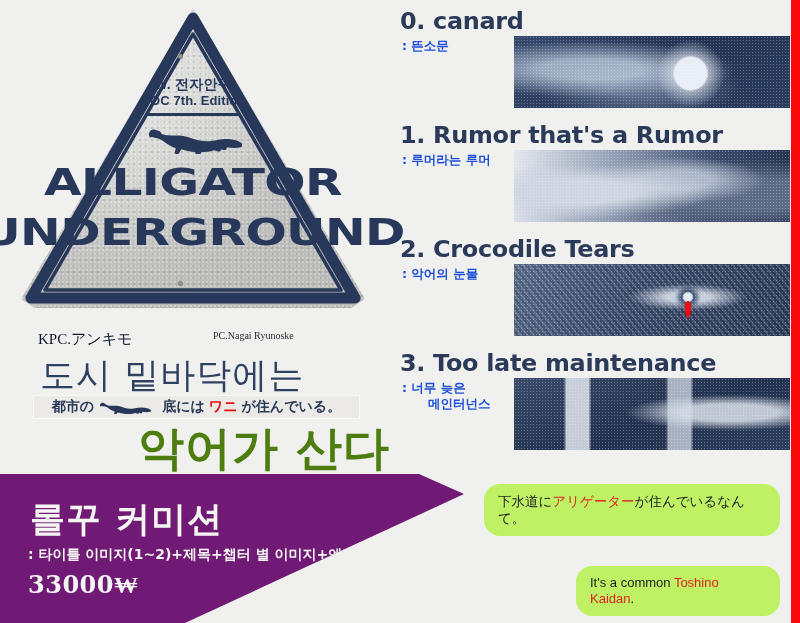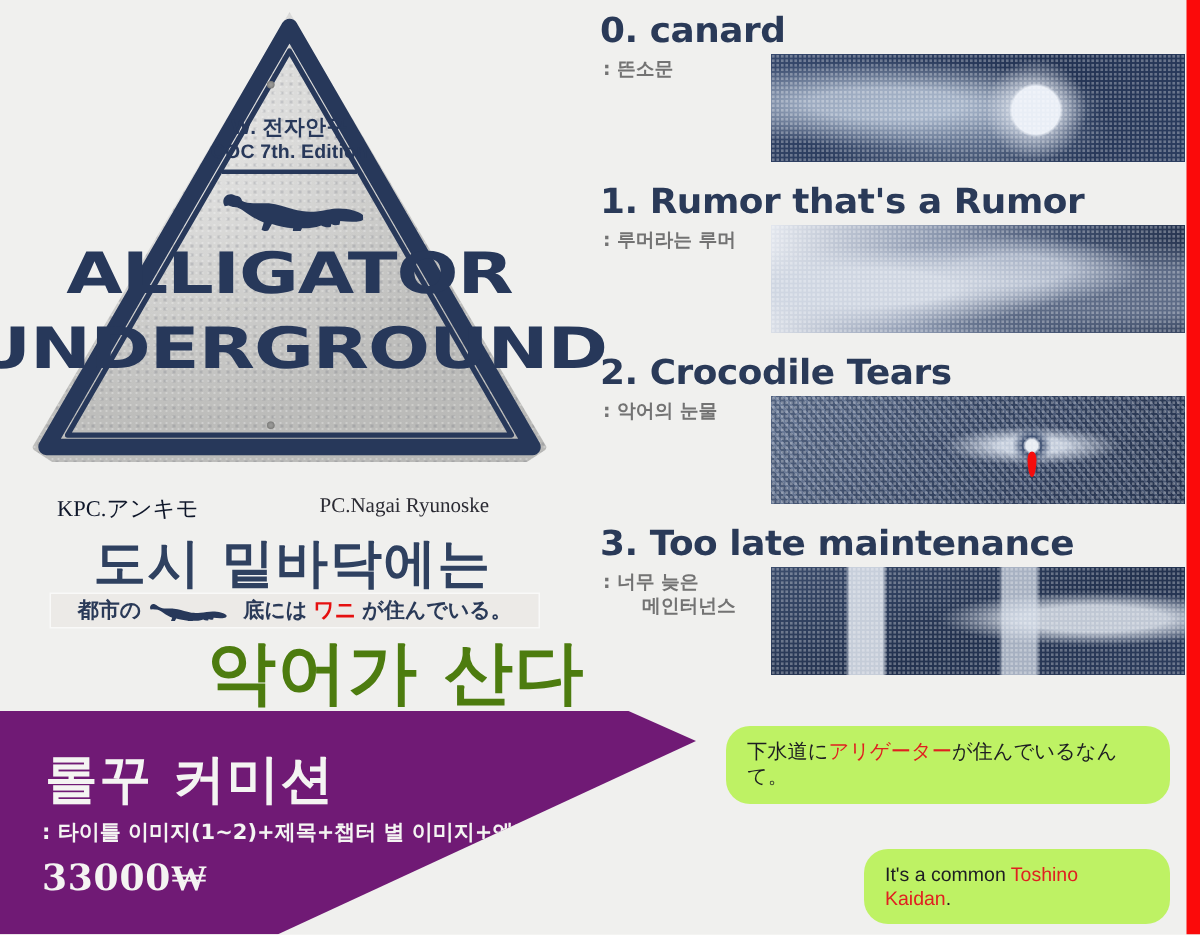--- a/index.html
+++ b/index.html
@@ -84,28 +84,29 @@
     position:absolute; left:0; width:390px; top:330px; height:22px;
   }
   .cred-l{
     position:absolute; left:38px; top:0;
     font-family:"Liberation Serif", serif;
     font-size:15px; color:#0f172a; font-weight:400;
   }
   .cred-r{
     position:absolute; left:213px; top:0;
     font-family:"Liberation Serif", serif;
-    font-size:14px; color:#2b2b33;
+    font-size:10px; color:#2b2b33;
   }
   .ktitle1{
-    position:absolute; left:0; width:390px; top:352px; text-align:center;
-    font-family:"DejaVu Sans", sans-serif;
-    font-size:35px; font-weight:700; color:#2f4160;
+    position:absolute; left:0; width:390px; top:352px; 
+    font-family:"DejaVu Sans", sans-serif;
+    font-size:35px; font-weight:400; color:#2f4160;
     letter-spacing:1px;
     text-shadow:0 0 1px rgba(255,255,255,.9);
+    padding-left:40px;
   }
   .jp-band{
     position:absolute; left:34px; top:396px; width:325px; height:22px;
     background:#eceae7; display:flex; align-items:center; justify-content:center;
     gap:4px; box-shadow:0 0 0 1px rgba(255,255,255,.6);
   }
   .jp-txt{
     font-family:"DejaVu Sans", sans-serif;
     font-size:14px; font-weight:700; color:#2a3a58; white-space:nowrap;
   }
@@ -123,21 +124,21 @@
   .chap{ position:relative; height:114px; }
   .chap-h{
     font-family:"DejaVu Sans", sans-serif;
     font-size:23px; font-weight:700; color:#2a3a58;
     letter-spacing:-.3px; white-space:nowrap;
     transform:scaleX(1.04); transform-origin:left center;
   }
   .chap-sub{
     position:absolute; left:2px; top:30px; width:110px;
     font-family:"DejaVu Sans", sans-serif;
-    font-size:12.5px; font-weight:700; color:#737373; line-height:16px;
+    font-size:12.5px; font-weight:700; color:#1d4ed8; line-height:16px;
   }
   .chap-sub.indent2 .l2{ display:block; padding-left:26px; }
   .chap-img{
     position:absolute; left:114px; top:28px; width:276px; height:72px;
     overflow:hidden;
   }
   .halftone{
     position:absolute; inset:0;
   }
   .halftone::after{

